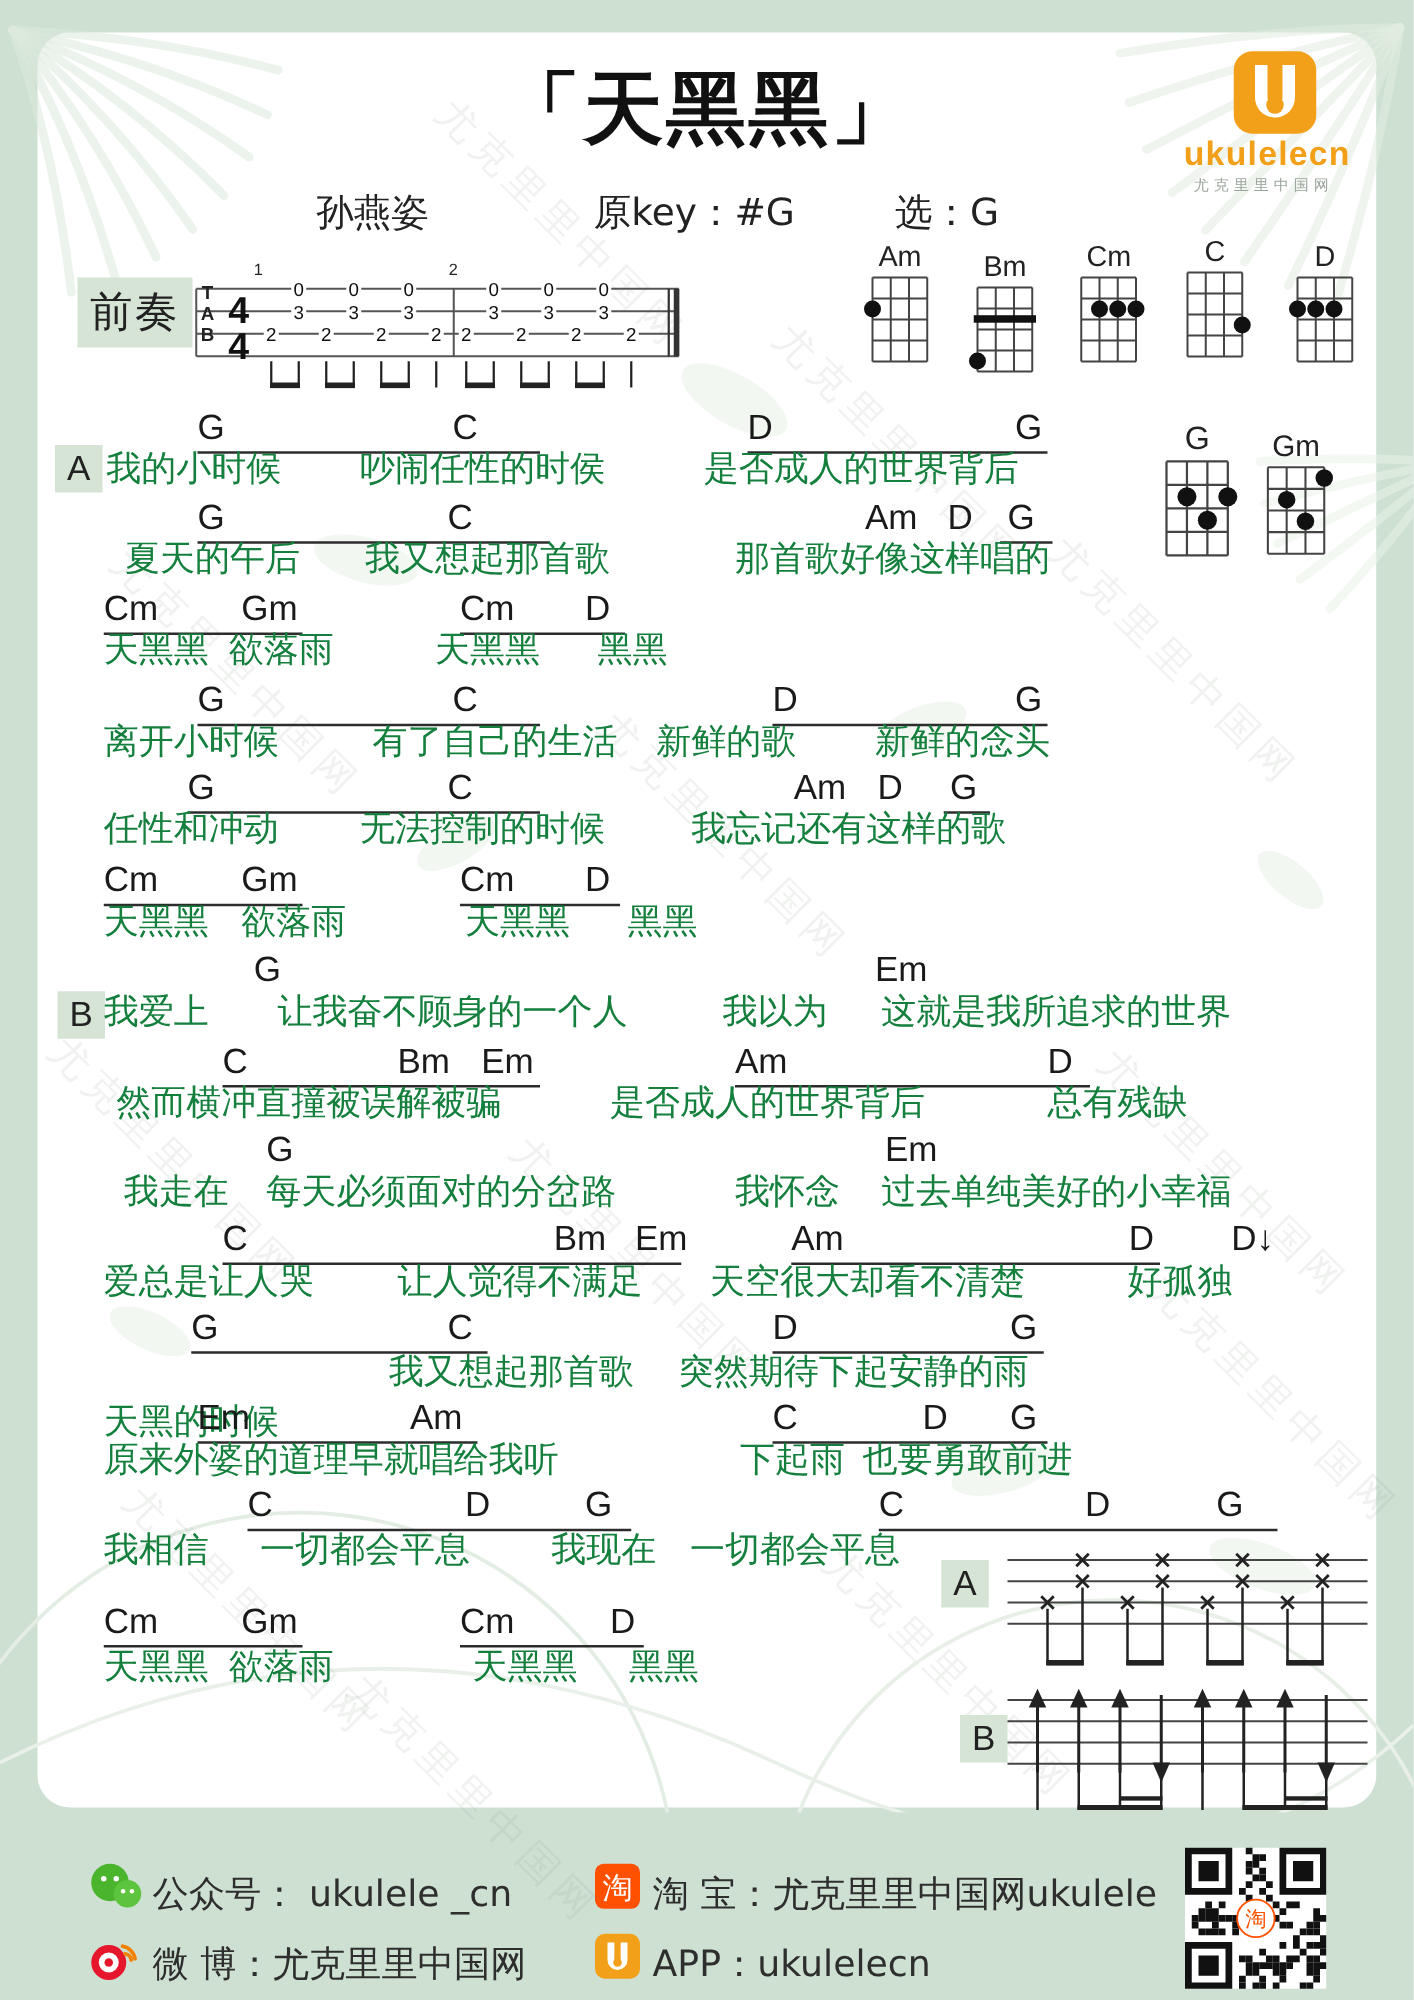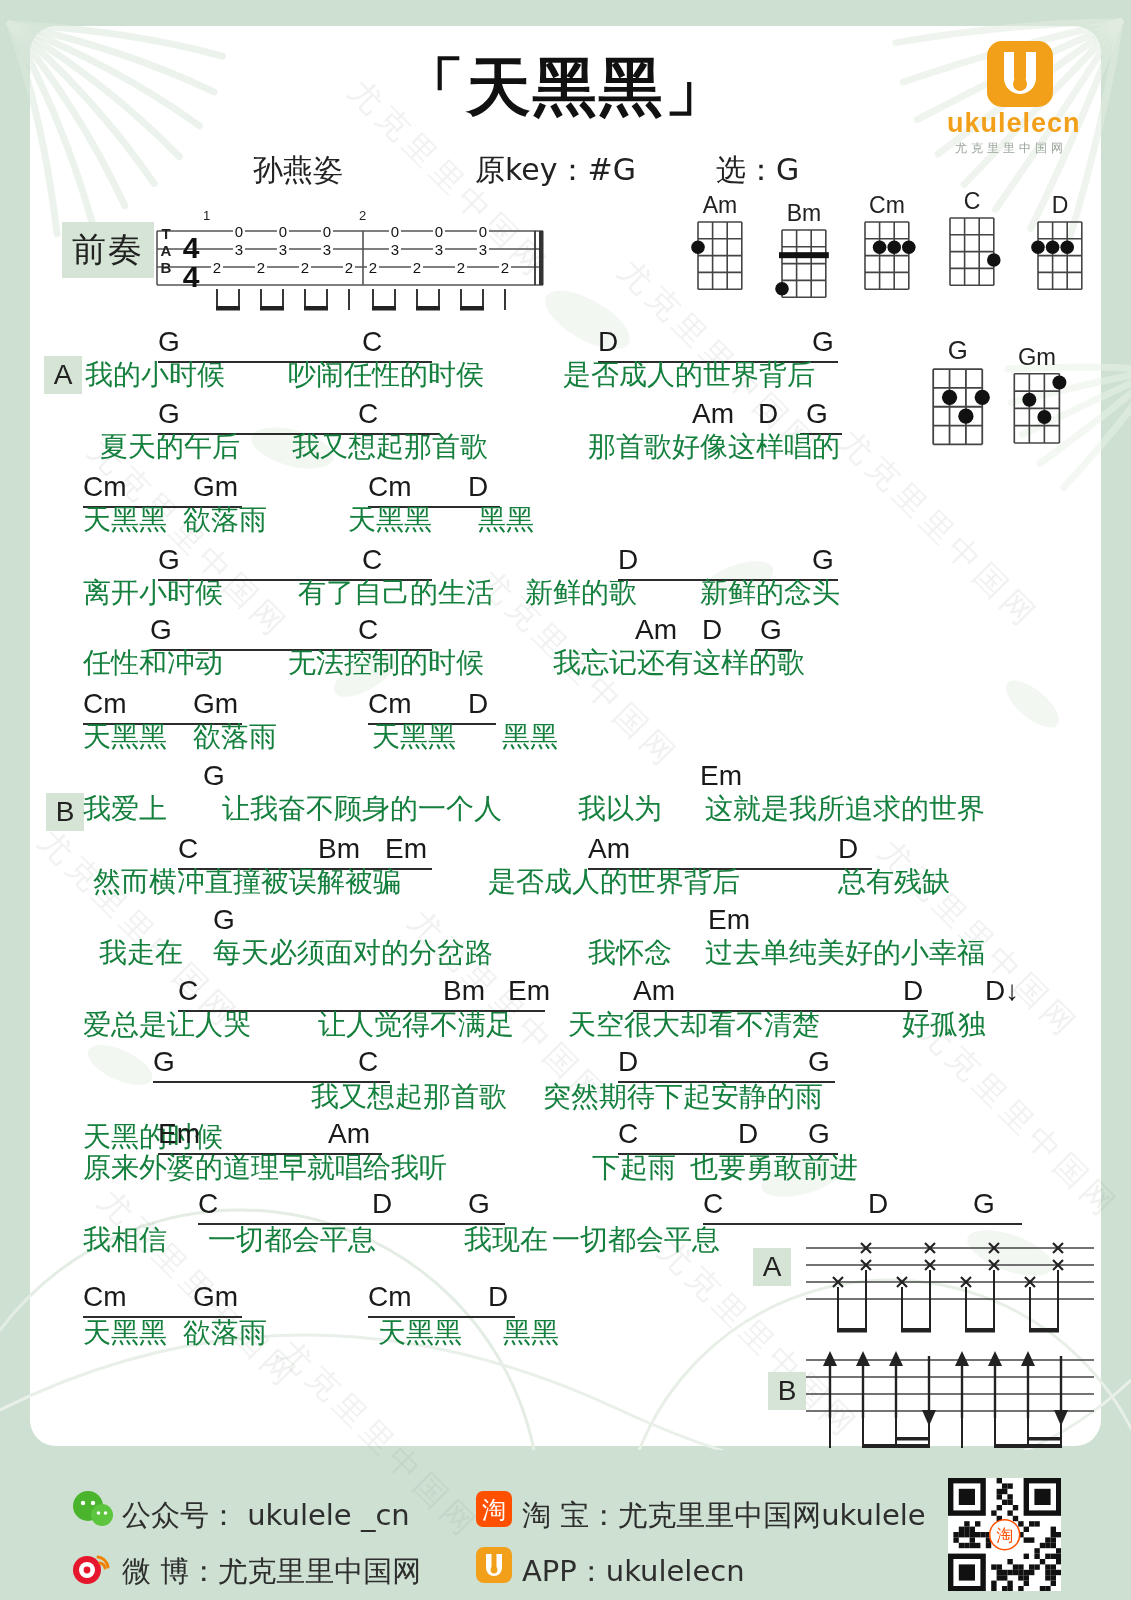--- a/index.html
+++ b/index.html
@@ -427,21 +427,21 @@
     <div class="chord" style="left: 198px; top: 1190px;">C</div>
     <div class="chord" style="left: 372px; top: 1190px;">D</div>
     <div class="chord" style="left: 468px; top: 1190px;">G</div>
     <div class="chord" style="left: 703px; top: 1190px;">C</div>
     <div class="chord" style="left: 868px; top: 1190px;">D</div>
     <div class="chord" style="left: 973px; top: 1190px;">G</div>
     <div class="chord-underline" style="left: 198px; top: 1223px; width: 307px;"></div>
     <div class="chord-underline" style="left: 703px; top: 1223px; width: 319px;"></div>
     <div class="lyric" style="left: 83px; top: 1225px;">我相信</div>
     <div class="lyric" style="left: 208px; top: 1225px;">一切都会平息</div>
-    <div class="lyric" style="left: 464px; top: 1225px;">我现在</div>
+    <div class="lyric" style="left: 441px; top: 1225px;">我现在</div>
     <div class="lyric" style="left: 552px; top: 1225px;">一切都会平息</div>
     <div class="chord" style="left: 83px; top: 1283px;">Cm</div>
     <div class="chord" style="left: 193px; top: 1283px;">Gm</div>
     <div class="chord" style="left: 368px; top: 1283px;">Cm</div>
     <div class="chord" style="left: 488px; top: 1283px;">D</div>
     <div class="chord-underline" style="left: 83px; top: 1316px; width: 159px;"></div>
     <div class="chord-underline" style="left: 368px; top: 1316px; width: 147px;"></div>
     <div class="lyric" style="left: 83px; top: 1318px;">天黑黑</div>
     <div class="lyric" style="left: 183px; top: 1318px;">欲落雨</div>
     <div class="lyric" style="left: 378px; top: 1318px;">天黑黑</div>

